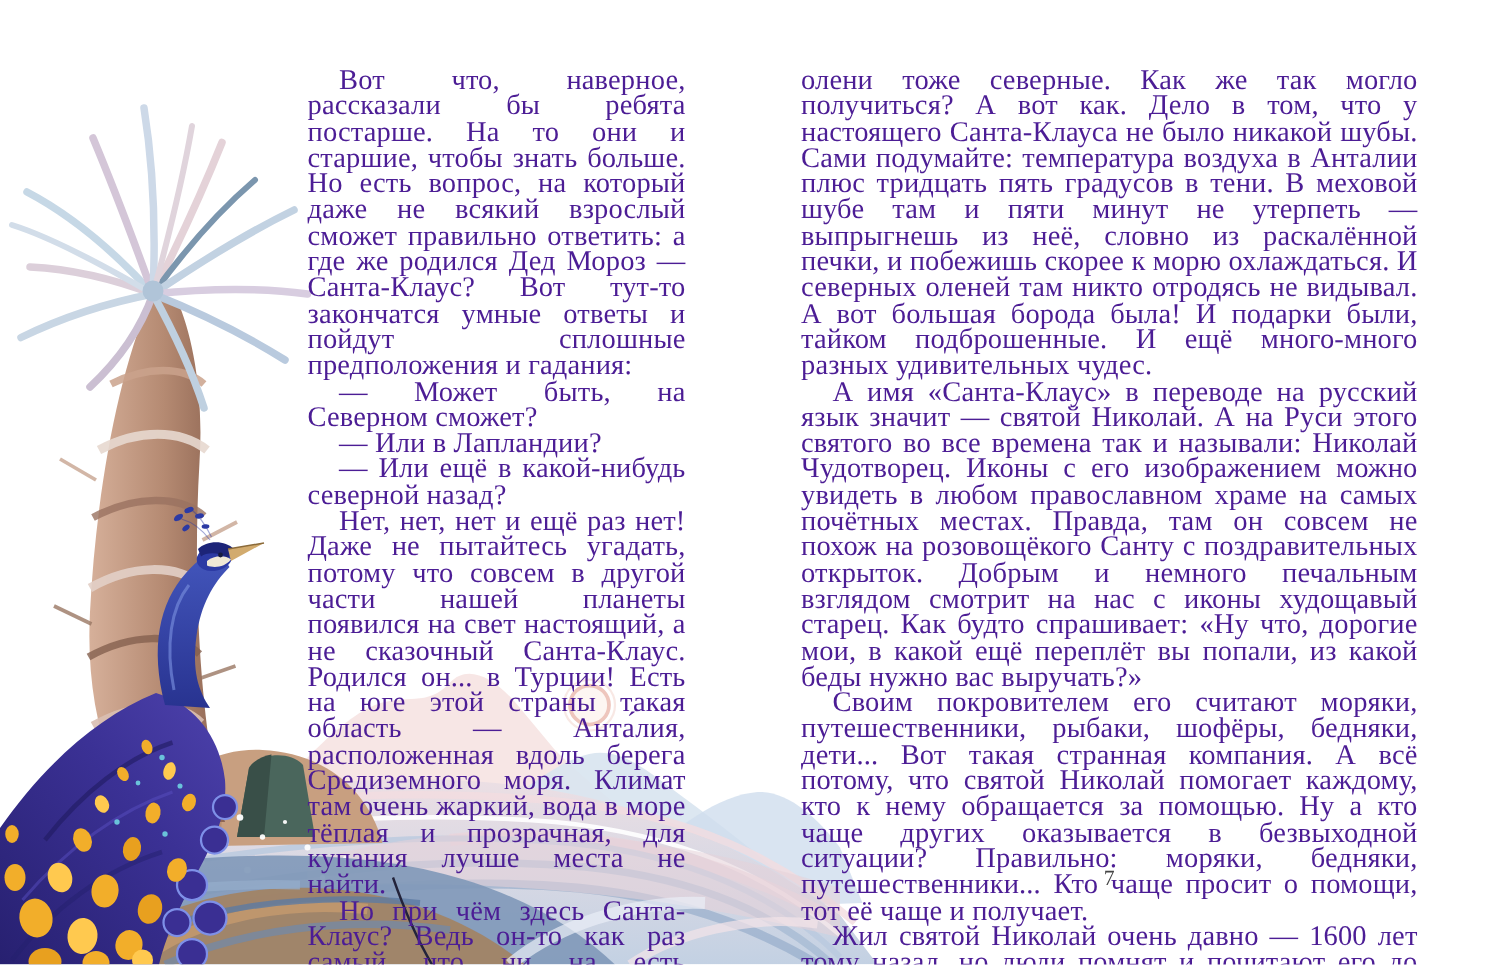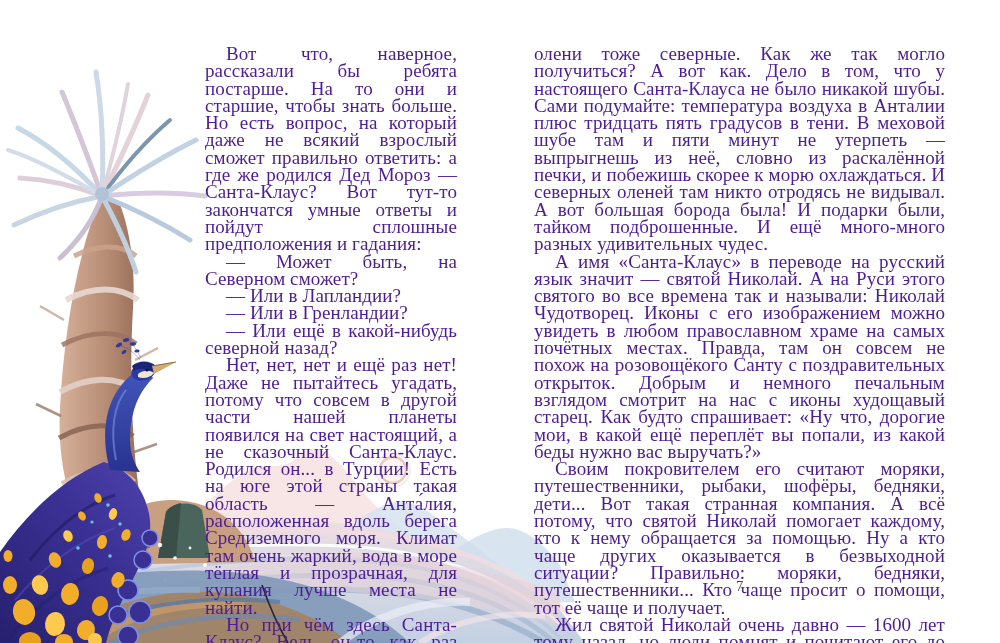--- a/index.html
+++ b/index.html
@@ -220,21 +220,20 @@
       </g>
     </g>
 
     <path d="M262,585 C270,608 278,626 288,643" stroke="#23233a" stroke-width="1.6" fill="none"></path>
   </svg>
 
   <div class="page-col left-col">
       <p class="para indent">Вот что, наверное, рассказали бы ребята постарше. На то они и старшие, чтобы знать больше. Но есть вопрос, на который даже не всякий взрослый сможет правильно ответить: а где же родился Дед Мороз — Санта-Клаус? Вот тут-то закончатся умные ответы и пойдут сплошные предположения и гадания:</p>
       <p class="para indent">— Может быть, на Северном сможет?</p>
       <p class="para indent">— Или в Лапландии?</p>
-      <p class="para indent">— Или в Гренландии?</p>
       <p class="para indent">— Или ещё в какой-нибудь северной назад?</p>
       <p class="para indent">Нет, нет, нет и ещё раз нет! Даже не пытайтесь угадать, потому что совсем в другой части нашей планеты появился на свет настоящий, а не сказочный Санта-Клаус. Родился он... в Турции! Есть на юге этой страны такая область — Анта́лия, расположенная вдоль берега Средиземного моря. Климат там очень жаркий, вода в море тёплая и прозрачная, для купания лучше места не найти.</p>
       <p class="para indent">Но при чём здесь Санта-Клаус? Ведь он-то как раз самый что ни на есть северный житель! И шуба у него на меху, и какой, и</p>
     </div>
 
   <div class="page-col right-col">
       <p class="para">олени тоже северные. Как же так могло получиться? А вот как. Дело в том, что у настоящего Санта-Клауса не было никакой шубы. Сами подумайте: температура воздуха в Анталии плюс тридцать пять градусов в тени. В меховой шубе там и пяти минут не утерпеть — выпрыгнешь из неё, словно из раскалённой печки, и побежишь скорее к морю охлаждаться. И северных оленей там никто отродясь не видывал. А вот большая борода была! И подарки были, тайком подброшенные. И ещё много-много разных удивительных чудес.</p>
       <p class="para indent">А имя «Санта-Клаус» в переводе на русский язык значит — святой Николай. А на Руси этого святого во все времена так и называли: Николай Чудотворец. Иконы с его изображением можно увидеть в любом православном храме на самых почётных местах. Правда, там он совсем не похож на розовощёкого Санту с поздравительных открыток. Добрым и немного печальным взглядом смотрит на нас с иконы худощавый старец. Как будто спрашивает: «Ну что, дорогие мои, в какой ещё переплёт вы попали, из какой беды нужно вас выручать?»</p>
       <p class="para indent">Своим покровителем его считают моряки, путешественники, рыбаки, шофёры, бедняки, дети... Вот такая странная компания. А всё потому, что святой Николай помогает каждому, кто к нему обращается за помощью. Ну а кто чаще других оказывается в безвыходной ситуации? Правильно: моряки, бедняки, путешественники... Кто чаще просит о помощи, тот её чаще и получает.</p>
       <p class="para indent">Жил святой Николай очень давно — 1600 лет тому назад, но люди помнят и почитают его до сих пор. Что же такого особенного он делал? Как нужно было жить, чтобы и спустя шестнадцать веков твоё изображение с любовью хранили миллионы людей по всему миру? Казалось бы, ничего особенного — обыкновенный человек. Просто он всегда поступал не так, как поступили бы на его месте все остальные. Святой — это ведь и значит: не такой, как все.</p>

